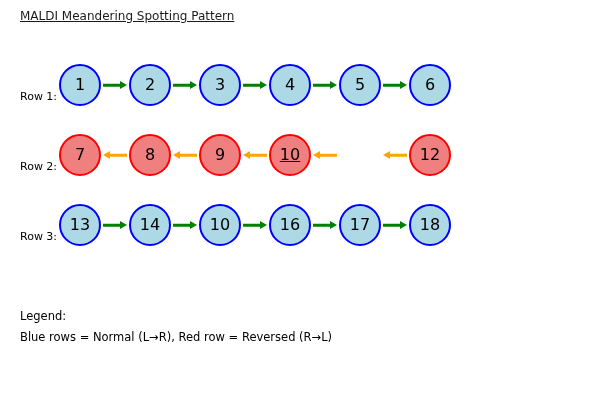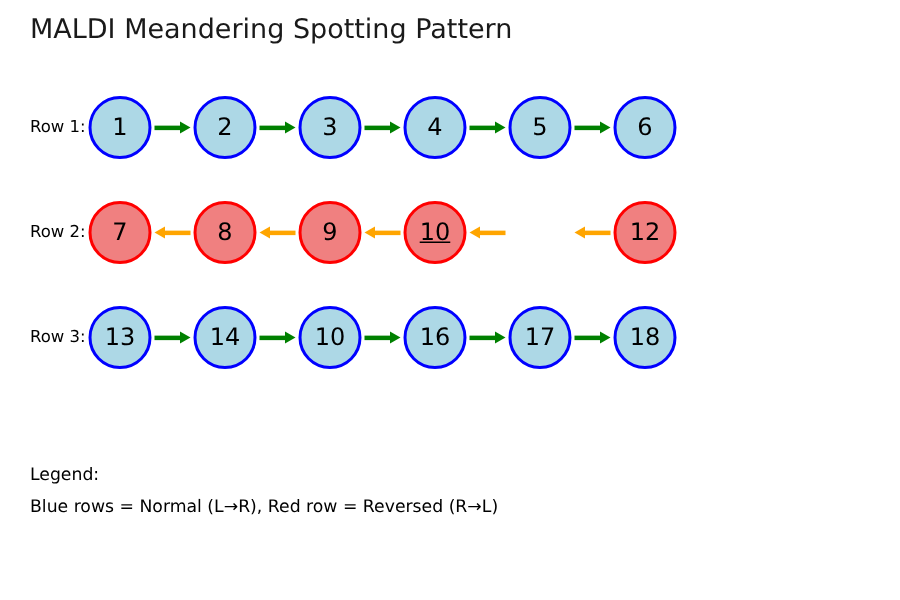--- a/index.html
+++ b/index.html
@@ -9,34 +9,35 @@
     height: 400px;
     background: #ffffff;
     font-family: "DejaVu Sans", "Liberation Sans", sans-serif;
     color: #000000;
     overflow: hidden;
   }
   .title {
     position: absolute;
     left: 20px;
     top: 9px;
-    font-size: 18px;
+    font-size: 12px;
     color: #1a1a1a;
     white-space: nowrap;
+    text-decoration: underline;
   }
   .row {
     position: absolute;
     left: 0;
     width: 600px;
     height: 42px;
   }
   .row-label {
     position: absolute;
     left: 20px;
-    top: 0;
+    top: 12px;
     height: 42px;
     line-height: 42px;
     font-size: 11px;
     white-space: nowrap;
   }
   .spot {
     position: absolute;
     top: 0;
     width: 38px;
     height: 38px;

